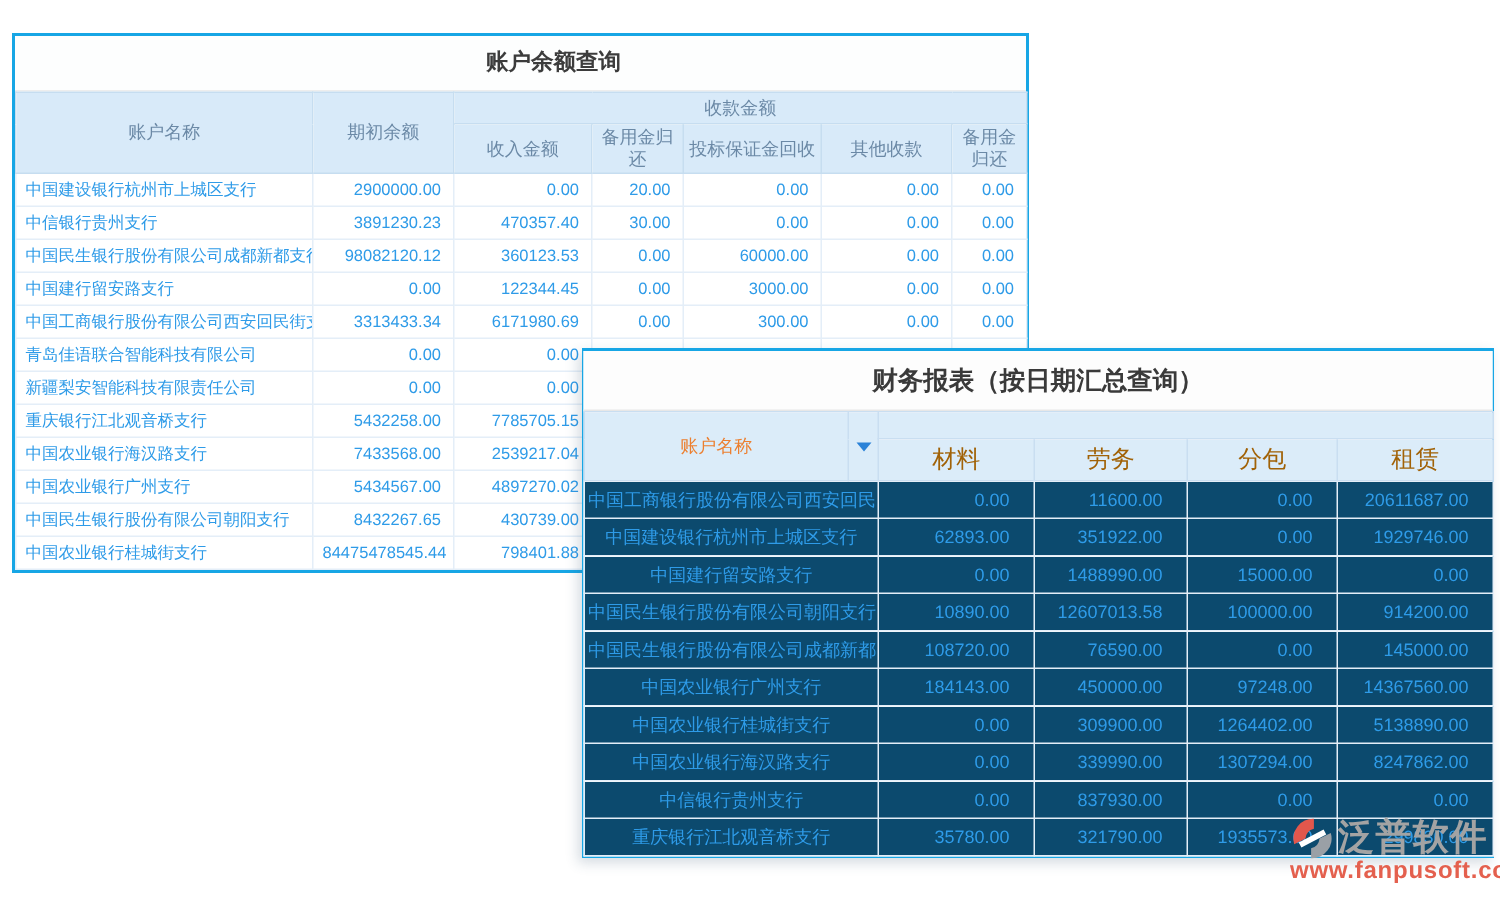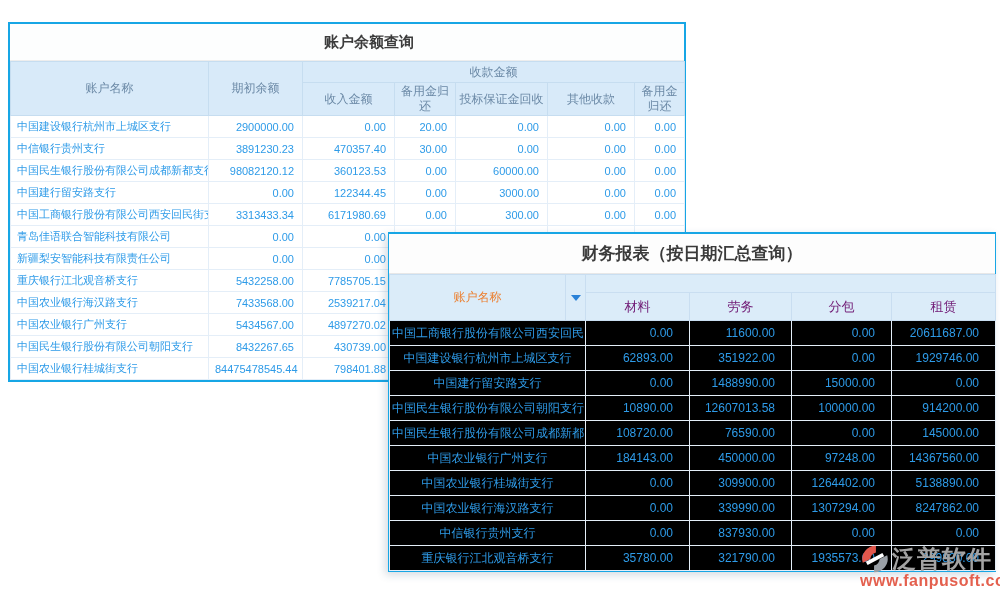--- a/index.html
+++ b/index.html
@@ -35,29 +35,29 @@
   
   #report-panel{
     left:388px;top:232px;width:608px;border:1px solid #17a6e5;border-top:2px solid #17a6e5;
     z-index:2;box-shadow:-3px 3px 8px rgba(50,80,110,.20);
   }
   #report-panel .panel-title{
     height:39px;line-height:39px;text-align:center;font-size:17px;font-weight:bold;
     color:#3a3a3a;background:#fdfdfd;border-bottom:1px solid #e7e7e7;
   }
   #report-table th{
-    background:#dbecf9;color:#701a75;font-weight:normal;font-size:13px;
+    background:#dbecf9;color:#a16207;font-weight:normal;font-size:16px;
     border:1px solid #c9def1;text-align:center;padding:0 2px;
   }
   #report-table th.account-th{color:#ec7f2f;font-size:12px;}
   #report-table .group-row th{height:18px;}
   #report-table .sub-row th{height:28px;}
   #report-table td{
     font-size:12px;color:#2e9be8;height:25px;border:1px solid #e4eef8;padding:0 4px;
-    background:#000000;
+    background:#0c4a6e;
   }
   #report-table td.name{text-align:center;padding:0 2px;}
   #report-table td.num{text-align:right;padding-right:16px;}
 
   .filter-arrow{
     width:0;height:0;margin:0 auto;
     border-left:5px solid transparent;border-right:5px solid transparent;
     border-top:6px solid #2a82d8;
   }
 

